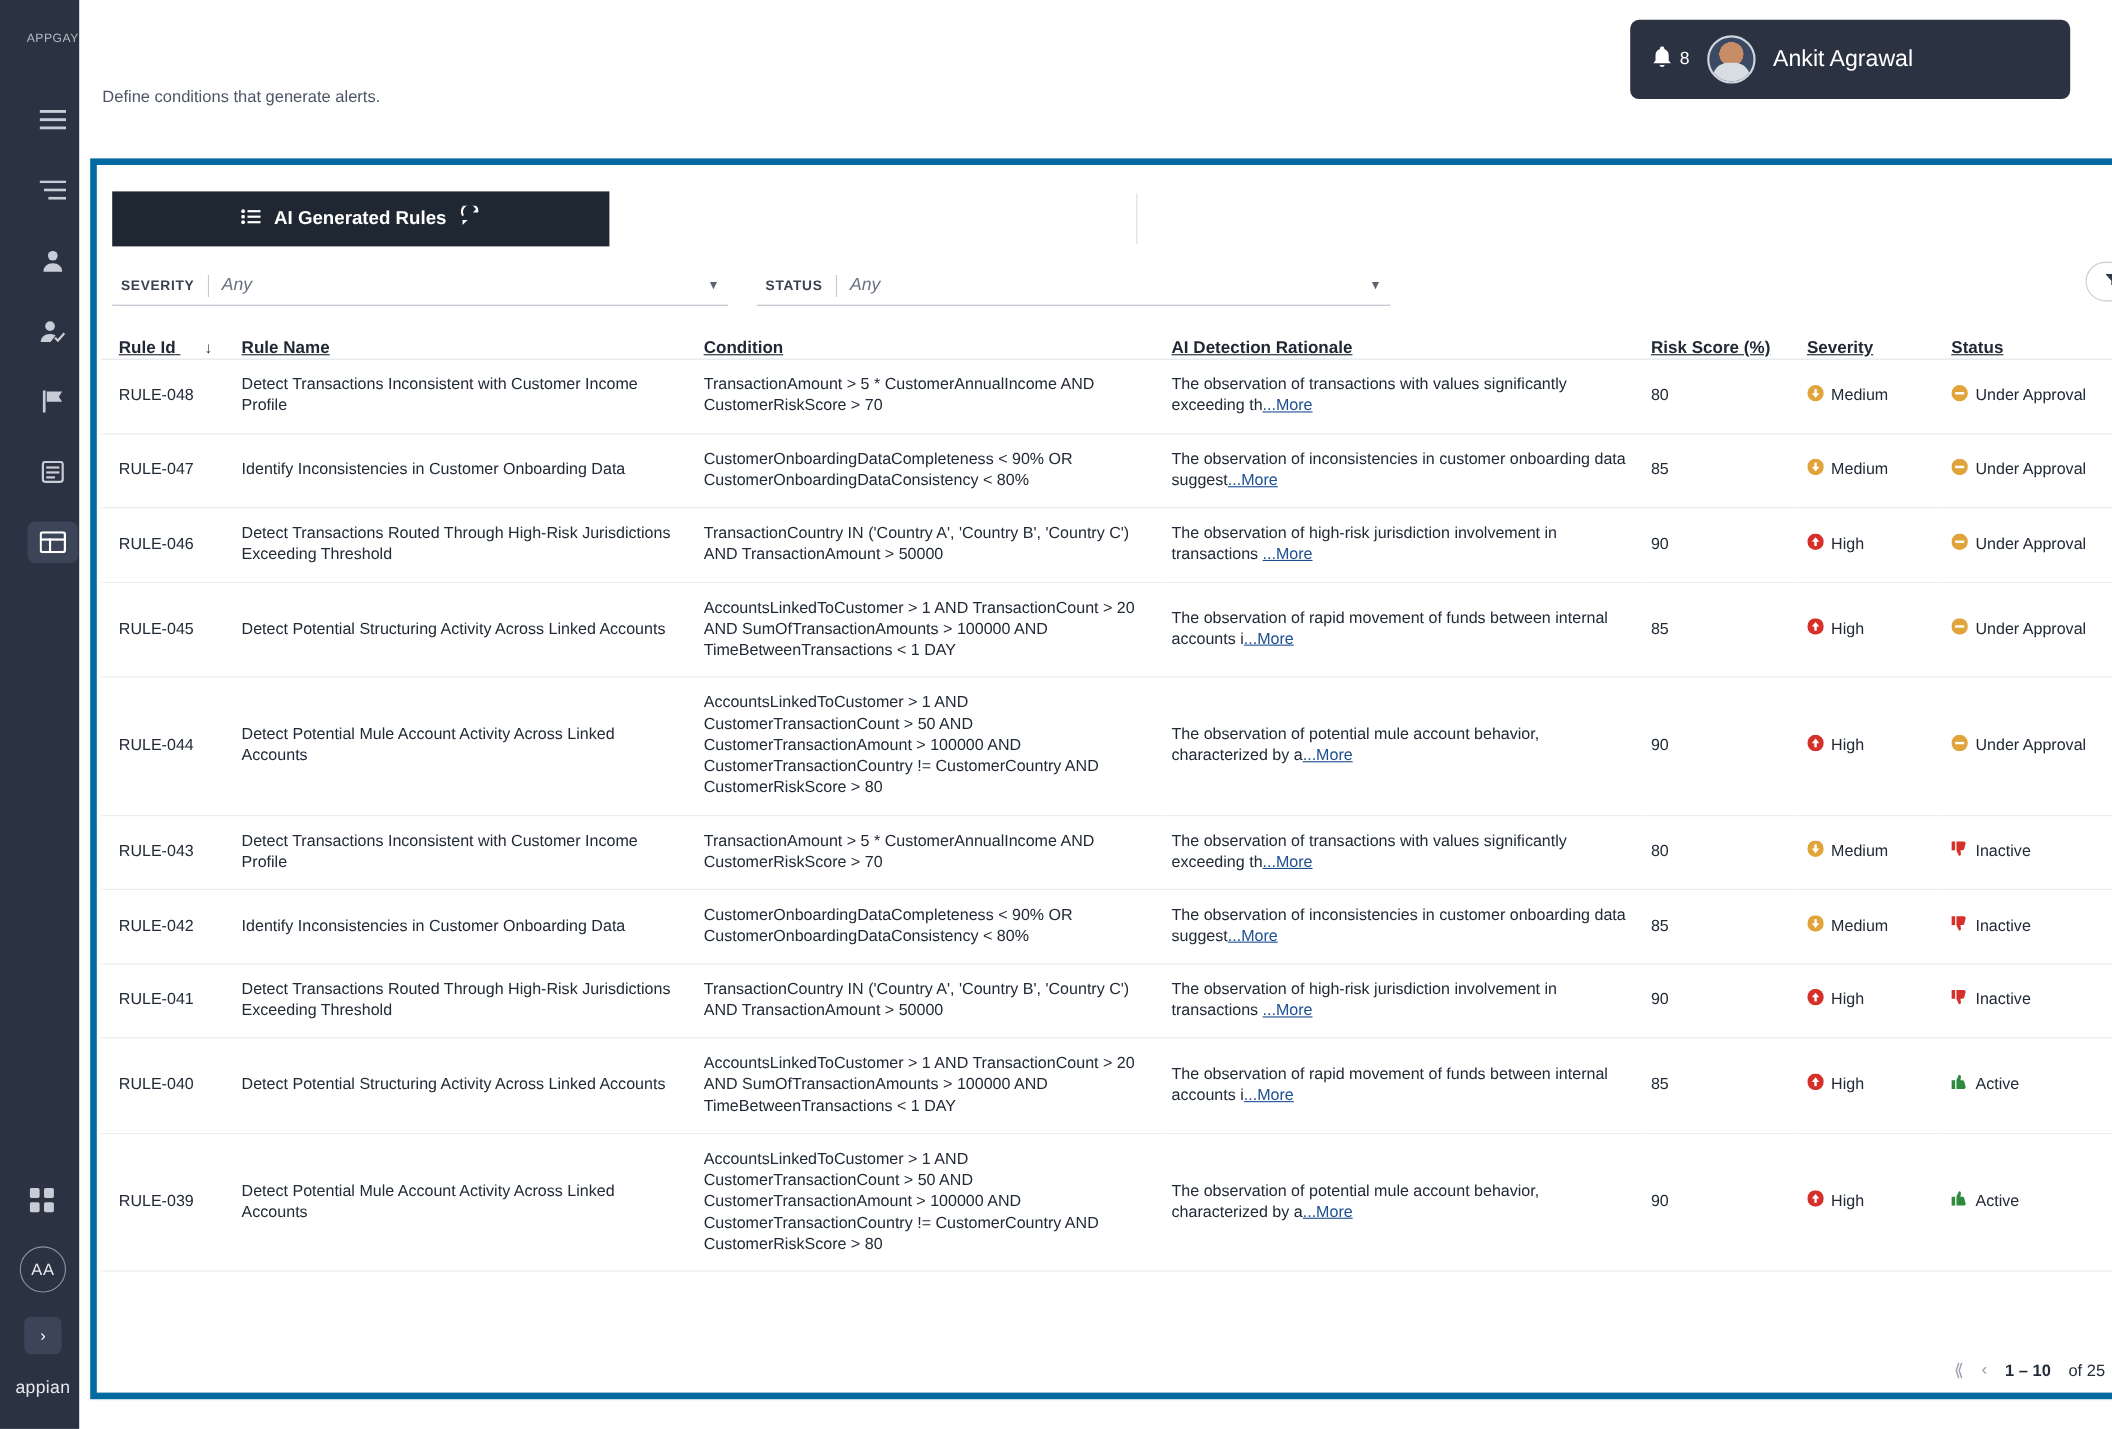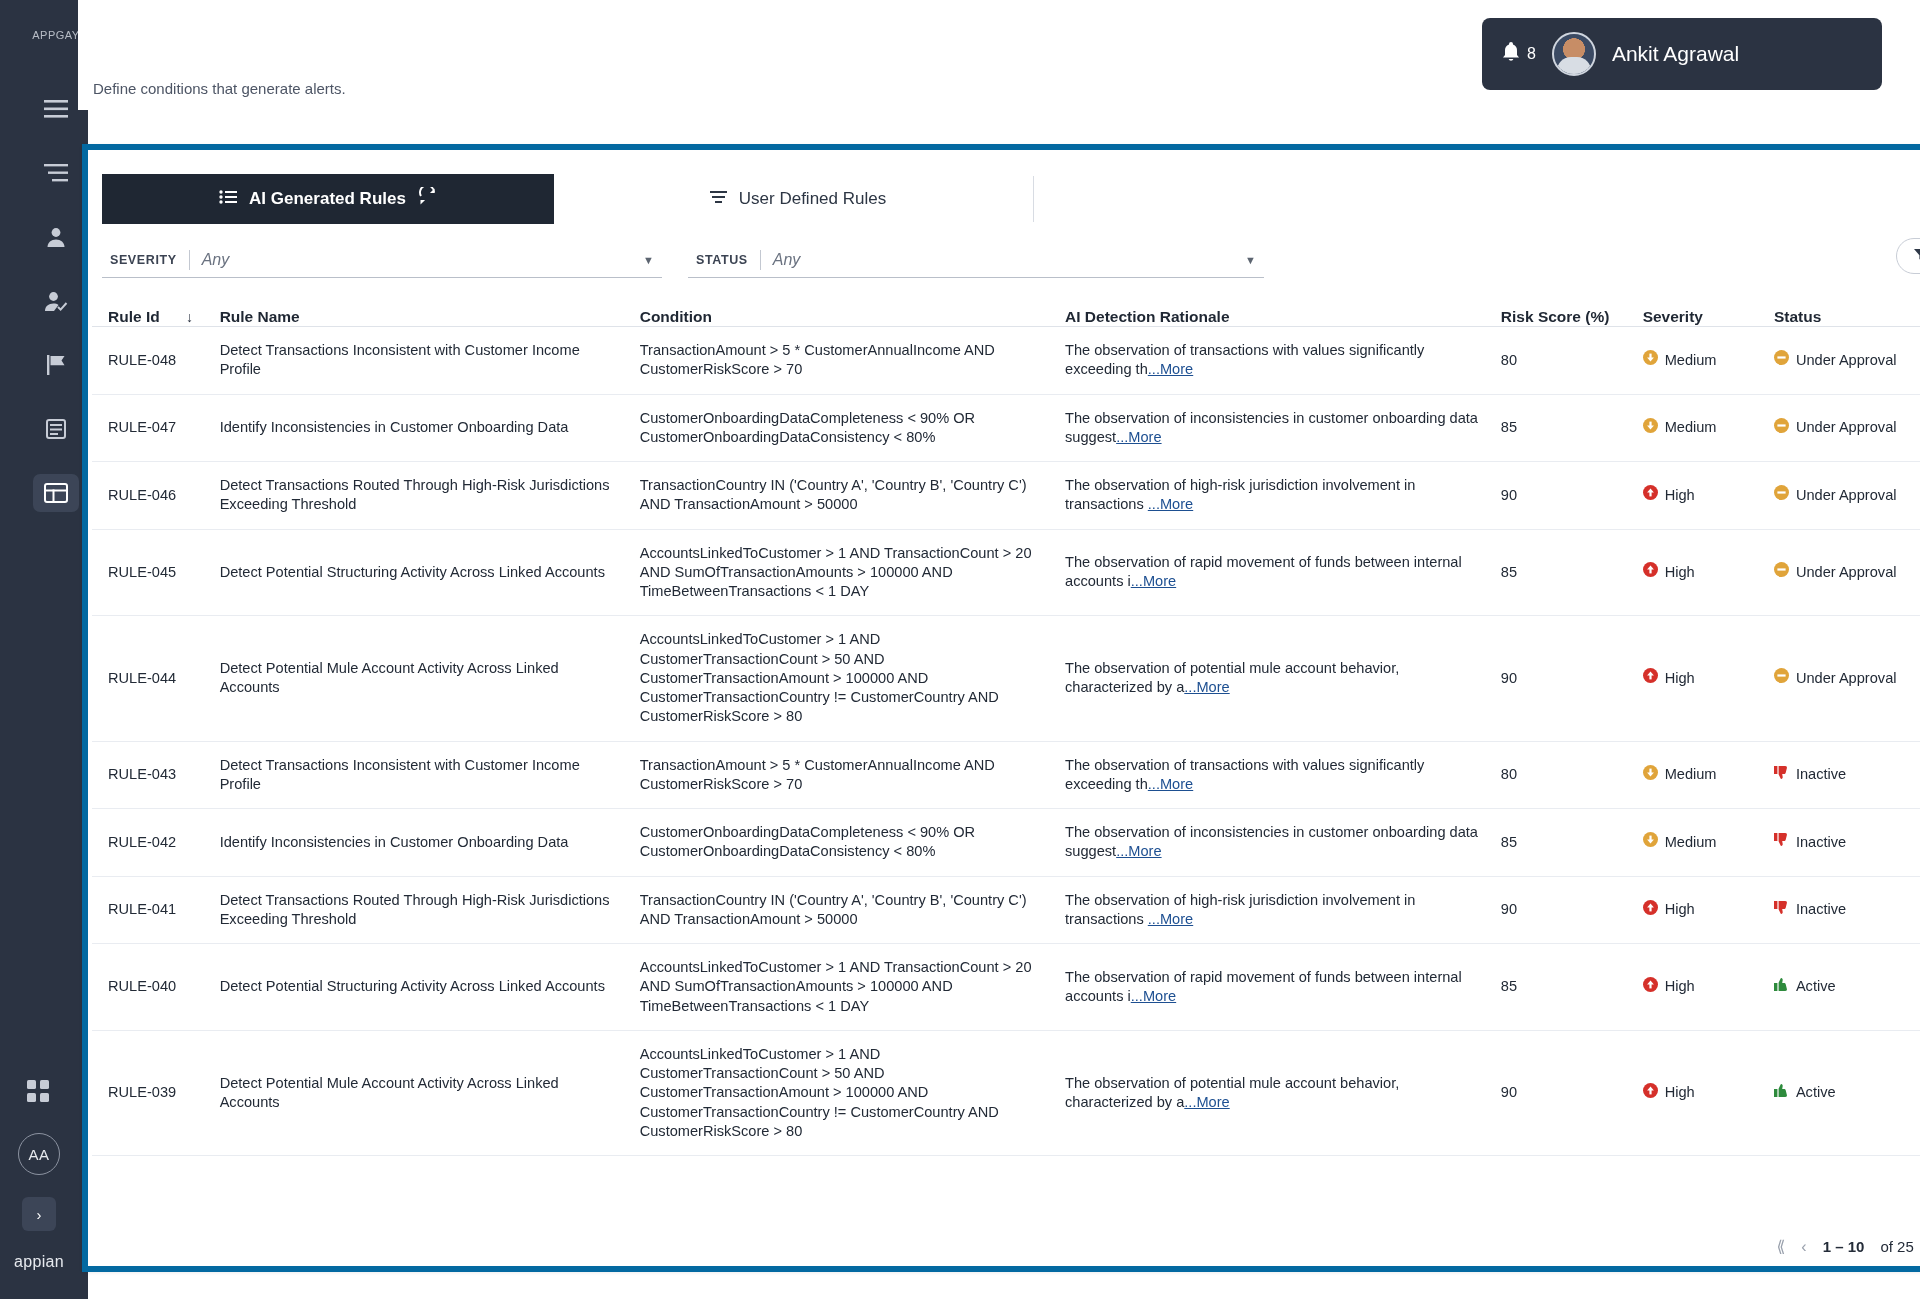--- a/index.html
+++ b/index.html
@@ -12,21 +12,21 @@
   }
   #app {
     position: relative;
     width: 1920px; height: 1299px;
     background: #ffffff;
   }
 
   
   .rail {
     position: absolute; left: 0; top: 0;
-    width: 88px; height: 1299px;
+    width: 72px; height: 1299px;
     background: #2b3342;
     display: flex; flex-direction: column; align-items: center; padding-left: 24px;
   }
   .rail-logo {
     margin-top: 22px; width: 60px; height: 26px;
     display: flex; align-items: center; justify-content: center;
     color: #cfd4dc; font-size: 11px; letter-spacing: .5px;
     opacity: .85;
   }
   .rail-icons { margin-top: 42px; display: flex; flex-direction: column; align-items: center; gap: 26px; width: 100%; }
@@ -122,20 +122,21 @@
     display: flex; align-items: center; justify-content: center; gap: 6px;
     color: #2f3847; font-size: 13px;
   }
 
   
   table { width: 100%; border-collapse: collapse; table-layout: fixed; }
   thead th {
     text-align: left; font-size: 15.5px; color: #1f2733; font-weight: bold;
     padding: 10px 10px 0 10px; border-bottom: 1px solid #dfe3e9;
     vertical-align: bottom;
+    text-decoration: underline;
   }
   tbody td {
     font-size: 14.6px; color: #222a36; padding: 14px 10px;
     border-bottom: 1px solid #e9ecf1; vertical-align: middle; line-height: 1.32;
   }
   .col-id    { width: 112px; padding-left: 16px !important; }
   .col-name  { width: 400px; }
   .col-cond  { width: 405px; }
   .col-rat   { width: 415px; }
   .col-risk  { width: 135px; text-align: left; padding-right: 38px !important; }
@@ -281,32 +282,20 @@
         </span>
         <span>AI Generated Rules</span>
         <span>
           <svg width="19" height="19" viewBox="0 0 19 19">
               <path d="M16 5.5A7 7 0 103 9" stroke="#ffffff" stroke-width="1.9" fill="none"></path>
               <path d="M16.5 1.5v4.6h-4.6z" fill="#ffffff"></path>
               <path d="M2.5 17.5v-4.6h4.6z" fill="#ffffff"></path>
             </svg>
         </span>
       </div>
-      <div class="tab secondary">
-        <span>
-          <svg width="17" height="14" viewBox="0 0 17 14">
-              <g fill="#2d3644">
-                <rect x="0" y="1" width="17" height="2"></rect>
-                <rect x="2" y="6" width="13" height="2"></rect>
-                <rect x="5" y="11" width="7" height="2"></rect>
-              </g>
-            </svg>
-        </span>
-        <span>User Defined Rules</span>
-      </div>
       <div class="tab-div"></div>
     </div>
 
     <div class="filters">
       <div class="sel severity">
         <span class="lbl">SEVERITY</span>
         <span class="bar"></span>
         <span class="val">Any</span>
         <span class="caret">▼</span>
       </div>

